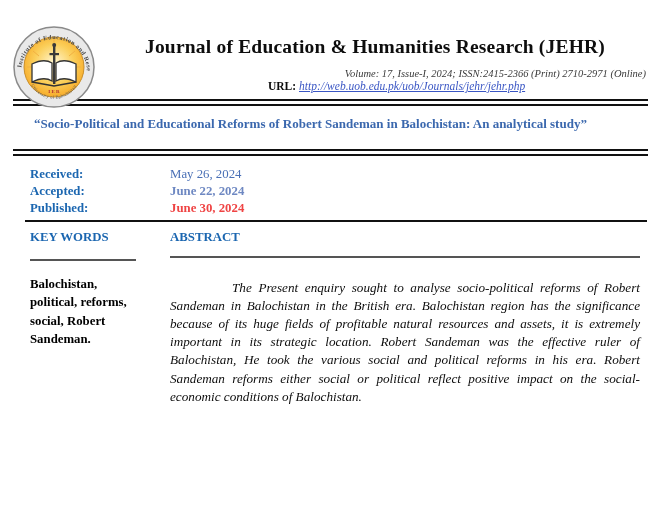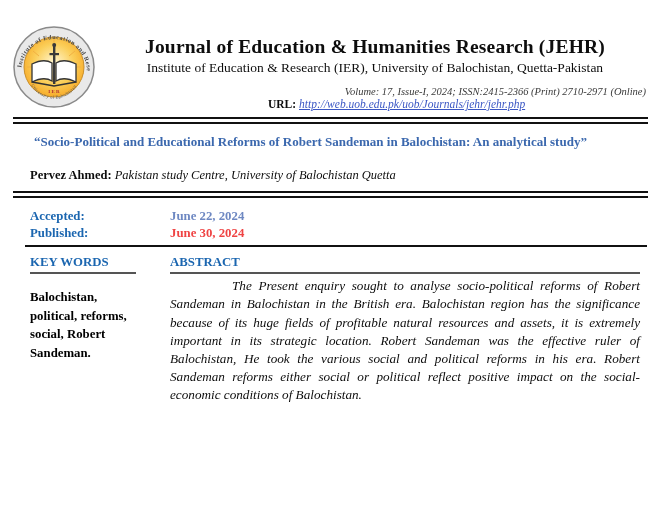--- a/index.html
+++ b/index.html
@@ -63,31 +63,31 @@
   .meta-value-received { color: #4a70b6; }
   .meta-value-accepted { color: #6e88c2; font-weight: bold; margin-top: 28px; }
   .meta-value-published { color: #ef4444; font-weight: bold; }
 
   
   .columns { display: flex; margin: 5px 20px 0 30px; }
   .col-keywords { width: 140px; flex: 0 0 140px; }
   .kw-head {
     display: inline-block; width: 106px;
     font-weight: bold; color: #1b66b0; font-size: 12.8px;
-    border-bottom: 2px solid #555; padding-bottom: 2px;
+    border-bottom: 2px solid #555; padding-bottom: 14px;
   }
   .kw-body {
     margin-top: 14px; font-weight: bold; font-size: 12.8px;
     width: 112px; line-height: 1.45; color: #000000;
   }
   .col-abstract { flex: 1; }
-  .abs-head { border-bottom: 2px solid #555; padding-bottom: 2px; font-family: Liberation Serif, serif; }
+  .abs-head { border-bottom: 2px solid #555; padding-bottom: 11px; font-family: Liberation Serif, serif; }
   .abs-head span { font-weight: bold; color: #1b66b0; font-size: 12.8px; }
   .abs-body {
-    margin-top: 3px; font-style: italic; font-size: 13.2px;
+    margin-top: 21px; font-style: italic; font-size: 13.2px;
     line-height: 1.38; text-align: justify; text-indent: 62px; color: #0d0d0d;
   }
 </style>
 </head>
 <body>
 
 <div class="page">
 
   <div class="header">
 
@@ -124,42 +124,41 @@
         <textPath href="#arcTop" startOffset="4%">Institute of Education and Research</textPath>
       </text>
       <text font-size="4.6" fill="#5a5a5a" letter-spacing="0.3">
         <textPath href="#arcBot" startOffset="8%">University of Balochistan</textPath>
       </text>
       <text x="41" y="66.5" font-size="5" font-weight="bold" fill="#b03030" text-anchor="middle">I E R</text>
     </svg>
 
     <div class="header-text">
       <div class="journal-title">Journal of Education &amp; Humanities Research (JEHR)</div>
-      <div class="journal-institute">Institute of Education &amp; Research (IER), University of Balochistan, Quetta-Pakistan</div>
       <div class="volume-line">Volume: 17, Issue-I, 2024; ISSN:2415-2366 (Print) 2710-2971 (Online)</div>
       <div class="contact-line">
         <span class="contact-label">URL:</span>
         <a class="doc-link">http://web.uob.edu.pk/uob/Journals/jehr/jehr.php</a>
       </div>
     </div>
   </div>
 
   <div class="rule-double"></div>
 
   <div class="article-title">“Socio-Political and Educational Reforms of Robert Sandeman in Balochistan: An analytical study”</div>
 
   <div class="authors">
-    <div>
-      <span class="author-name">Pervez Ahmed:</span><span class="author-aff"> Pakistan study Centre, University of Balochistan Quetta</span>
-    </div>
   </div>
 
   <div class="rule-double"></div>
 
   <div class="meta">
+    <div>
+      <span class="meta-label">Received:</span><span class="meta-value-received">May 26, 2024</span>
+    </div>
     <div>
       <span class="meta-label">Accepted:</span><span class="meta-value-accepted">June 22, 2024</span>
     </div>
     <div>
       <span class="meta-label">Published:</span><span class="meta-value-published">June 30, 2024</span>
     </div>
   </div>
 
   <div class="rule-thick"></div>
 

